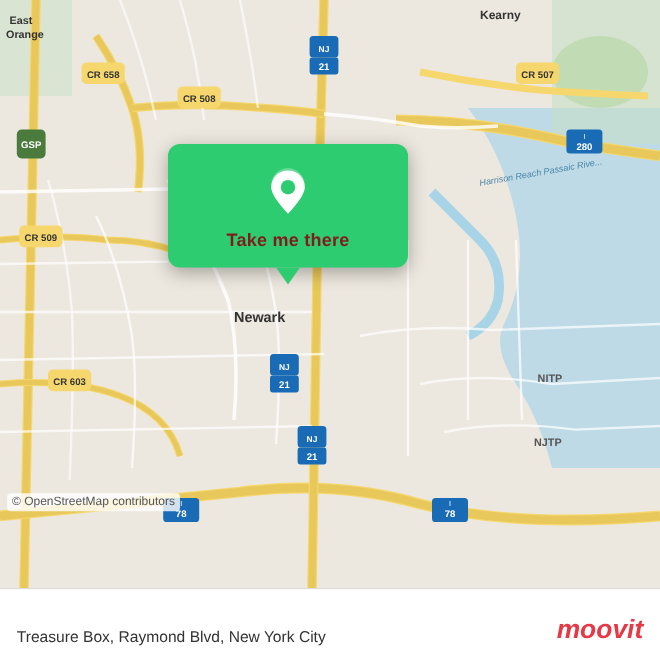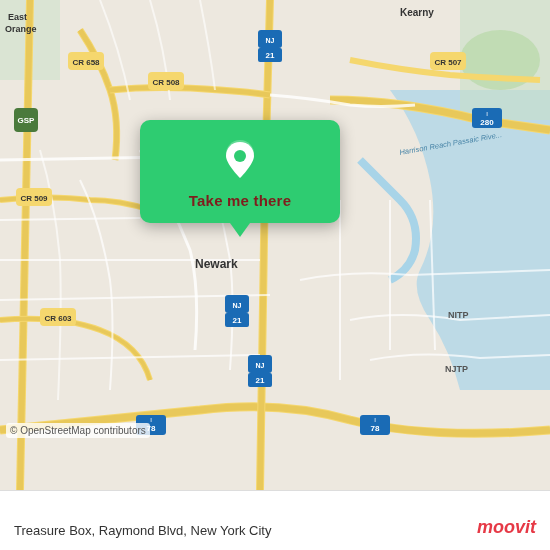--- a/index.html
+++ b/index.html
@@ -87,31 +87,31 @@
       flex: 1;
     }
 
     .moovit-logo {
       display: flex;
       align-items: center;
       gap: 4px;
     }
 
     .moovit-logo-text {
-      font-size: 18px;
+      font-size: 22px;
       font-weight: bold;
       color: #e63946;
       font-style: italic;
     }
 
     .attribution-text {
       font-size: 10px;
       color: #555;
       position: absolute;
-      bottom: 52px;
+      bottom: 64px;
       left: 6px;
       background: rgba(255,255,255,0.8);
       padding: 2px 4px;
       border-radius: 3px;
     }
   </style>
 </head>
 <body>
 
 <div id="map-container">

